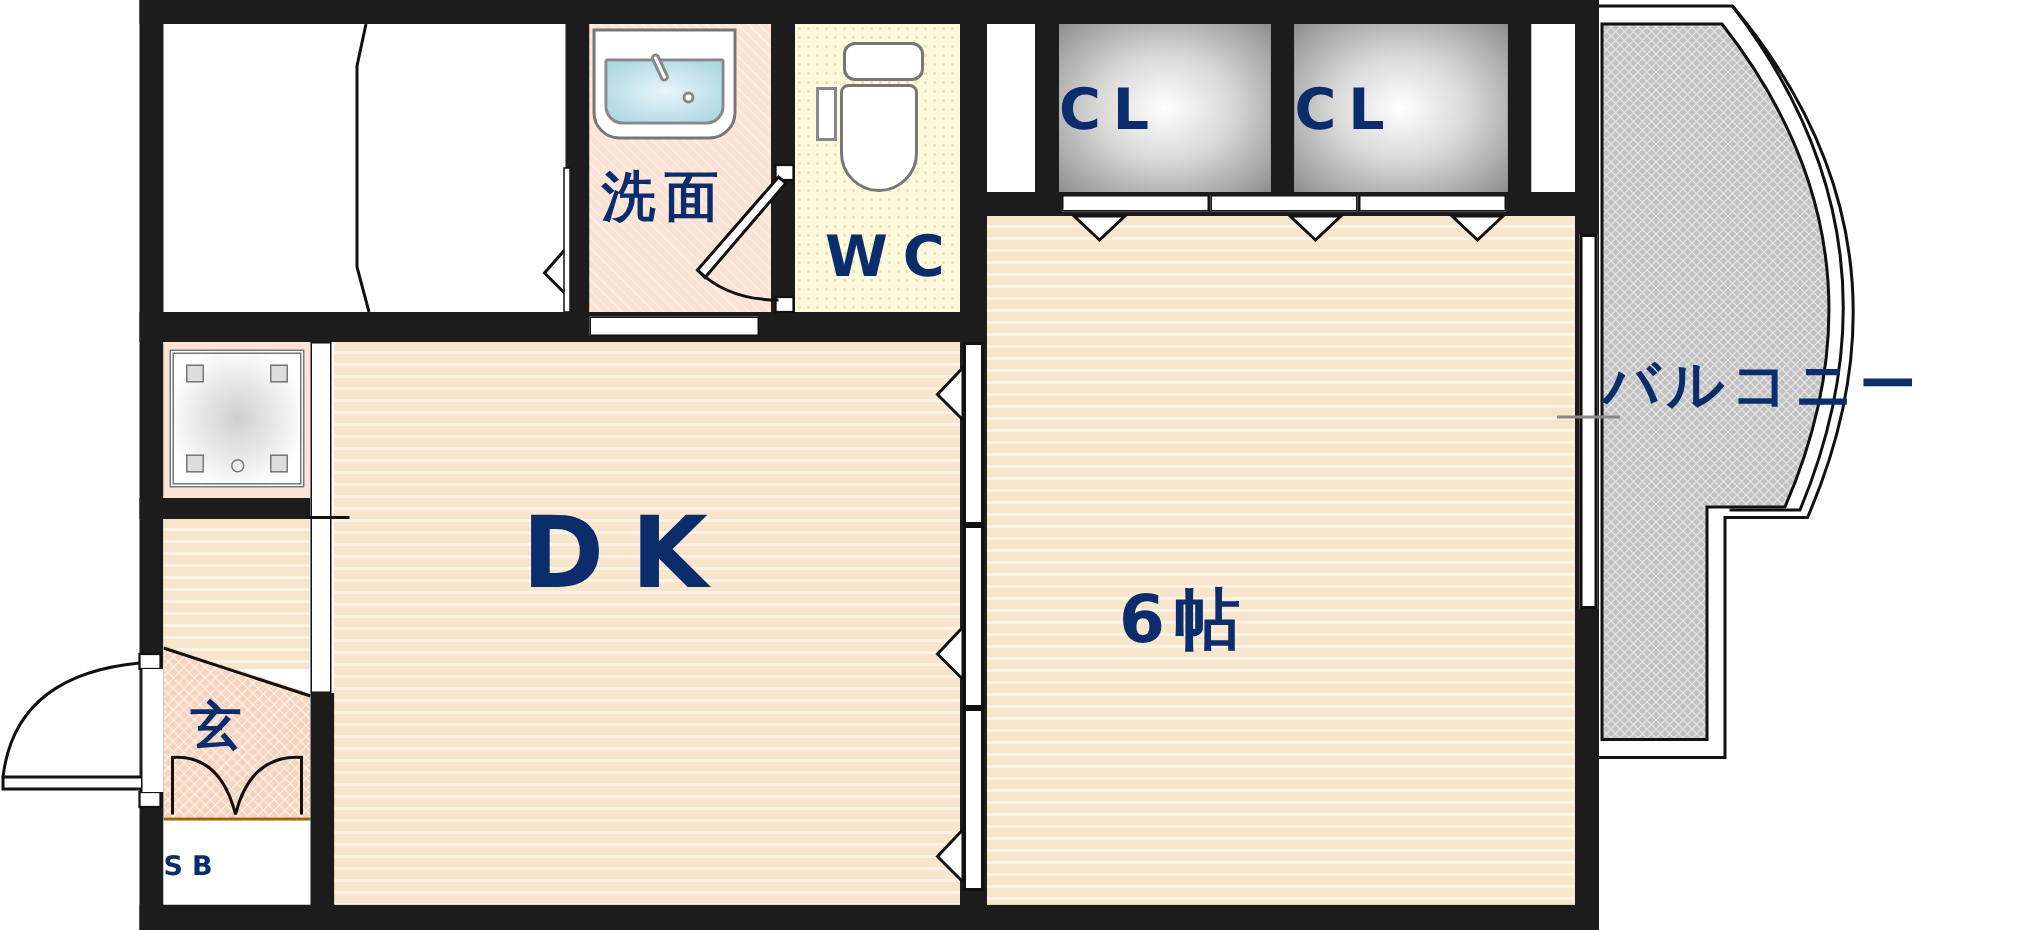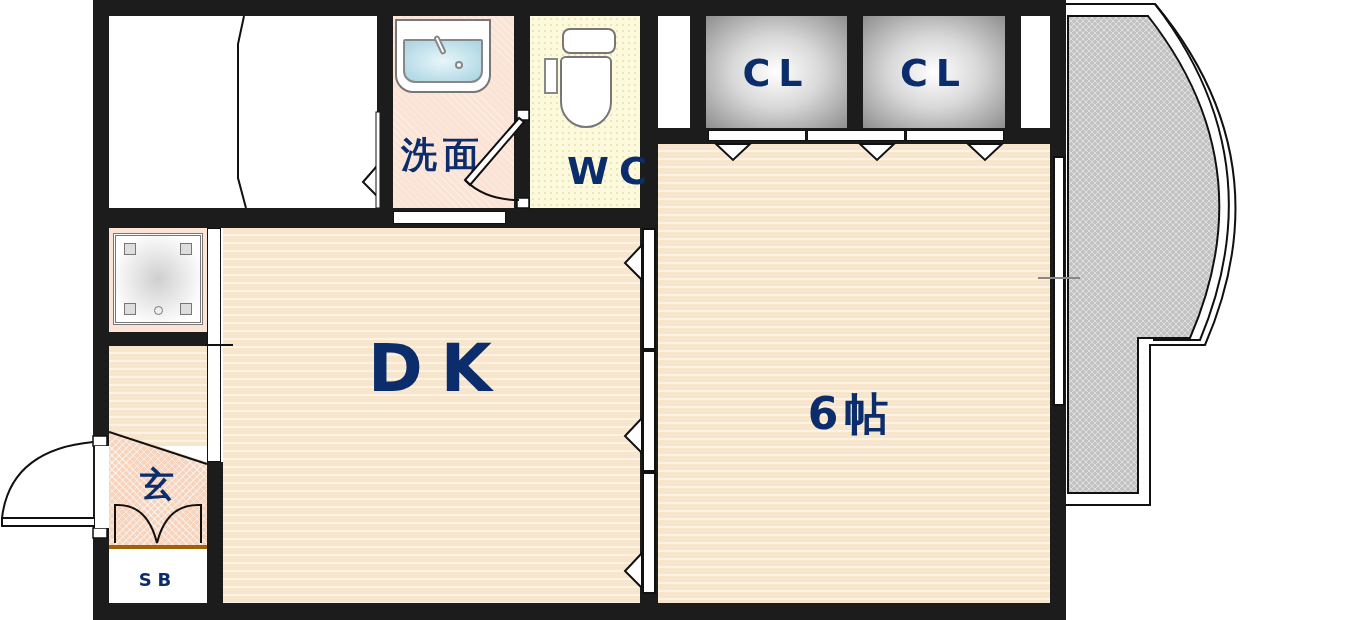--- a/index.html
+++ b/index.html
@@ -1,20 +1,20 @@
 <!DOCTYPE html>
 <html><head>
 <meta charset="utf-8">
 <style>
   html,body{margin:0;padding:0;background:#ffffff;}
   body{width:1352px;height:620px;position:relative;overflow:hidden;font-family:"DejaVu Sans","Liberation Sans",sans-serif;}
   .abs{position:absolute;box-sizing:border-box;}
   .wall{background:#1c1c1c;}
   .floor{background-color:#f7e6cc;background-image:repeating-linear-gradient(to bottom,#f7e6cc 0px,#f7e6cc 6px,#fcf3e6 6px,#fcf3e6 8px);}
-  .label{color:#0c2d6b;font-weight:bold;white-space:nowrap;text-align:center;line-height:1;}
+  .label{color:#0c2d6b;font-weight:bold;white-space:nowrap;line-height:1;}
   .tile{background-color:#ffffff;background-image:linear-gradient(#ffffff 2px,transparent 2px),linear-gradient(90deg,#ffffff 2px,transparent 2px);background-size:13px 13px;}
   .cl{background:radial-gradient(ellipse at center,#ffffff 0%,#d8d8d8 45%,#8e8e8e 100%);}
   .dot-floor{background-color:#fdf9dc;background-image:radial-gradient(#ebe6b8 1px,transparent 1px);background-size:6px 6px;}
   .wash-floor{background-color:#fbe4d6;background-image:repeating-linear-gradient(45deg,rgba(255,255,255,.35) 0 1px,transparent 1px 5px);}
   .genkan-floor{background-color:#f6d4bd;background-image:repeating-linear-gradient(45deg,rgba(255,255,255,.5) 0 1px,transparent 1px 5px),repeating-linear-gradient(-45deg,rgba(255,255,255,.5) 0 1px,transparent 1px 5px);}
   .watermark{color:rgba(255,255,255,.55);font-weight:bold;font-size:64px;white-space:nowrap;line-height:1;}
   .sash{background:#ffffff;border:2px solid #111;}
 </style>
 </head>
 <body>
@@ -25,20 +25,21 @@
     <defs>
       <pattern id="bp" width="6" height="6" patternUnits="userSpaceOnUse">
         <rect width="6" height="6" fill="#c2c2c2"></rect>
         <path d="M0 0 L6 6 M6 0 L0 6" stroke="#e6e6e6" stroke-width="0.8"></path>
       </pattern>
     </defs>
     <path d="M12 4 L105 4 Q 235 160 155 345 L 100 345 L 100 505 L 12 505 Z" fill="#ffffff" stroke="#111" stroke-width="2"></path>
     <path d="M18 16 L98 16 Q 215 165 140 338 L 88 338 L 88 493 L 18 493 Z" fill="url(#bp)" stroke="#111" stroke-width="2"></path>
     <path d="M105 4 Q 225 160 150 340 L 103 340" fill="none" stroke="#111" stroke-width="2"></path>
   </svg>
+  <div class="abs label" style="left:1068px;top:237px;font-size:38px;letter-spacing:4px;">バルコニー</div>
 
   <div class="abs wall" style="left:93px;top:0;width:970px;height:16px;"></div>
   <div class="abs wall" style="left:93px;top:603px;width:970px;height:17px;"></div>
   <div class="abs wall" style="left:93px;top:0;width:16px;height:620px;"></div>
   <div class="abs wall" style="left:1050px;top:0;width:16px;height:620px;"></div>
 
   <div class="abs wall" style="left:93px;top:208px;width:565px;height:20px;"></div>
   <div class="abs wall" style="left:377px;top:0;width:16px;height:228px;"></div>
   <div class="abs wall" style="left:514px;top:0;width:16px;height:228px;"></div>
   <div class="abs wall" style="left:640px;top:0;width:18px;height:620px;"></div>
@@ -52,21 +53,21 @@
     <polygon points="147,150 133,166 147,180" fill="#fff" stroke="#111" stroke-width="2"></polygon>
     <rect x="146" y="96" width="4" height="96" fill="#fff" stroke="#111" stroke-width="1"></rect>
   </svg>
 
   <div class="abs wash-floor" style="left:393px;top:16px;width:121px;height:192px;">
     <div class="abs" style="left:2px;top:3px;width:96px;height:74px;background:#fff;border:2px solid #777;border-radius:0 0 18px 18px;">
       <div class="abs" style="left:6px;top:18px;width:80px;height:44px;background:radial-gradient(ellipse at center,#e8f6fa 0%,#a7d3e0 100%);border:2px solid #888;border-radius:2px 2px 12px 12px;"></div>
       <div class="abs" style="left:40px;top:14px;width:6px;height:20px;background:#fff;border:2px solid #888;border-radius:3px;transform:rotate(-25deg);"></div>
       <div class="abs" style="left:58px;top:40px;width:8px;height:8px;background:#fff;border:2px solid #888;border-radius:50%;"></div>
     </div>
-    <div class="abs label" style="left:8px;top:98px;width:100px;font-size:36px;letter-spacing:6px;text-align:left;margin-top:23px;">洗面</div>
+    <div class="abs label" style="left:8px;top:98px;width:100px;font-size:36px;letter-spacing:6px;text-align:left;">洗面</div>
     <div class="abs" style="left:0;top:195px;width:113px;height:13px;background:#fff;border:1px solid #111;"></div>
   </div>
   <svg class="abs" style="left:455px;top:100px;width:80px;height:115px;" viewBox="0 0 80 115">
     <rect x="62" y="10" width="12" height="10" fill="#fff" stroke="#111" stroke-width="1.5"></rect>
     <rect x="62" y="98" width="12" height="10" fill="#fff" stroke="#111" stroke-width="1.5"></rect>
     <path d="M64 18 L10 80 L15 85 L69 22 Z" fill="#fff" stroke="#111" stroke-width="2"></path>
     <path d="M10 80 Q 30 100 64 100" fill="none" stroke="#111" stroke-width="2"></path>
   </svg>
 
   <div class="abs dot-floor" style="left:530px;top:16px;width:110px;height:192px;">
@@ -110,21 +111,21 @@
 
   <div class="abs floor" style="left:109px;top:346px;width:98px;height:100px;"></div>
   <div class="abs genkan-floor" style="left:109px;top:430px;width:98px;height:115px;clip-path:polygon(0 0,100% 28%,100% 100%,0 100%);"></div>
   <svg class="abs" style="left:109px;top:430px;width:100px;height:40px;" viewBox="0 0 100 40">
     <line x1="0" y1="2" x2="98" y2="34" stroke="#111" stroke-width="2"></line>
   </svg>
   <div class="abs label" style="left:127px;top:467px;width:60px;font-size:34px;">玄</div>
   <svg class="abs" style="left:109px;top:495px;width:98px;height:50px;" viewBox="0 0 98 50">
     <path d="M6 48 L6 10 Q 38 8 48 48 Q 58 8 92 10 L92 48" fill="none" stroke="#111" stroke-width="2"></path>
   </svg>
-  <div class="abs" style="left:109px;top:545px;width:98px;height:58px;background:#fff;border-top:4px solid #a16207;">
+  <div class="abs" style="left:109px;top:545px;width:98px;height:58px;background:#fff;border-top:2px solid #a16207;">
     <div class="abs label" style="left:0;top:22px;width:98px;font-size:18px;letter-spacing:6px;">SB</div>
   </div>
   <div class="abs wall" style="left:207px;top:462px;width:16px;height:158px;"></div>
 
   <svg class="abs" style="left:0;top:430px;width:112px;height:115px;" viewBox="0 0 112 115">
     <rect x="93" y="6" width="14" height="10" fill="#fff" stroke="#111" stroke-width="1.5"></rect>
     <rect x="93" y="98" width="14" height="10" fill="#fff" stroke="#111" stroke-width="1.5"></rect>
     <rect x="2" y="88" width="93" height="8" fill="#fff" stroke="#111" stroke-width="2"></rect>
     <path d="M2 88 Q 10 20 93 12" fill="none" stroke="#111" stroke-width="2"></path>
     <rect x="95" y="16" width="14" height="82" fill="#fff"></rect>

